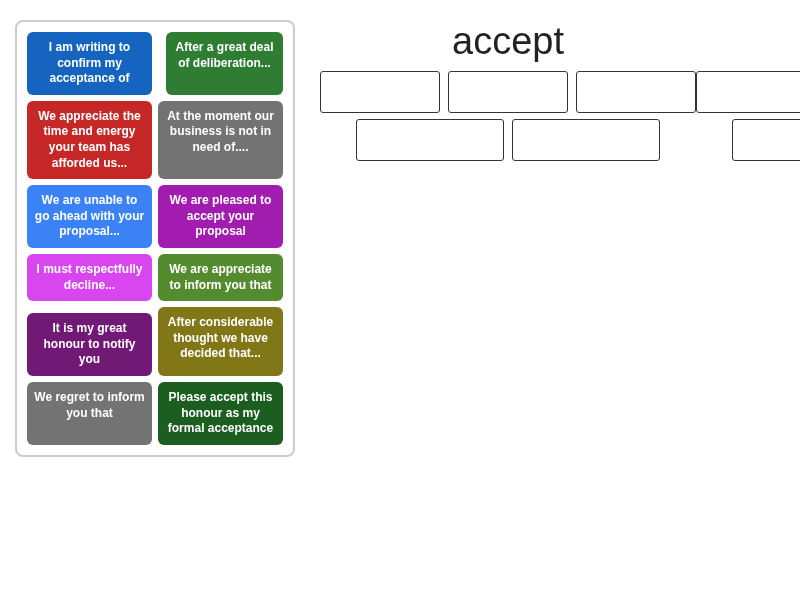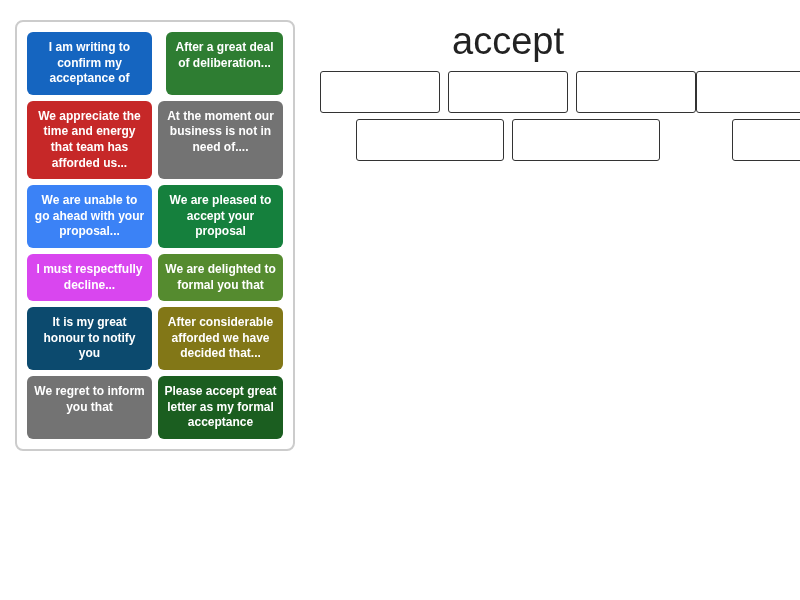--- a/index.html
+++ b/index.html
@@ -40,24 +40,24 @@
       text-align: center;
       line-height: 1.3;
       cursor: pointer;
     }
 
     .card.blue     { background: #1565c0; }
     .card.green    { background: #2e7d32; margin-left: 8px; }
     .card.red      { background: #c62828; }
     .card.orange   { background: #737373; }
     .card.purple   { background: #3b82f6; }
-    .card.teal     { background: #15803d; }
+    .card.teal     { background: #a21caf; }
     .card.magenta  { background: #d946ef; }
     .card.lime     { background: #558b2f; }
-    .card.indigo   { background: #0c4a6e; }
+    .card.indigo   { background: #701a75; margin-top: 6px; }
     .card.yellow-green { background: #827717; }
     .card.dark-blue { background: #737373; }
     .card.dark-green { background: #1b5e20; }
 
     
     .right-panel {
       flex: 1;
       padding: 20px 20px 20px 10px;
       display: flex;
       flex-direction: row;
@@ -96,30 +96,30 @@
     }
   </style>
 </head>
 <body>
 
 <div class="left-panel">
   <div class="cards-grid">
 
   <div class="card blue">I am writing to confirm my acceptance of</div>
       <div class="card green">After a great deal of deliberation...</div>
-      <div class="card red">We appreciate the time and energy that team has afforded us...</div>
+      <div class="card red">We appreciate the time and energy your team has afforded us...</div>
       <div class="card orange">At the moment our business is not in need of....</div>
       <div class="card purple">We are unable to go ahead with your proposal...</div>
       <div class="card teal">We are pleased to accept your proposal</div>
       <div class="card magenta">I must respectfully decline...</div>
-      <div class="card lime">We are delighted to formal you that</div>
+      <div class="card lime">We are appreciate to inform you that</div>
       <div class="card indigo">It is my great honour to notify you</div>
-      <div class="card yellow-green">After considerable afforded we have decided that...</div>
+      <div class="card yellow-green">After considerable thought we have decided that...</div>
       <div class="card dark-blue">We regret to inform you that</div>
-      <div class="card dark-green">Please accept great letter as my formal acceptance</div>
+      <div class="card dark-green">Please accept this honour as my formal acceptance</div>
     </div>
 </div>
 
 <div class="right-panel">
 
 <div class="section">
       <div class="section-title">accept</div>
       <div class="drop-row">
         <div class="drop-box"></div>
         <div class="drop-box"></div>

